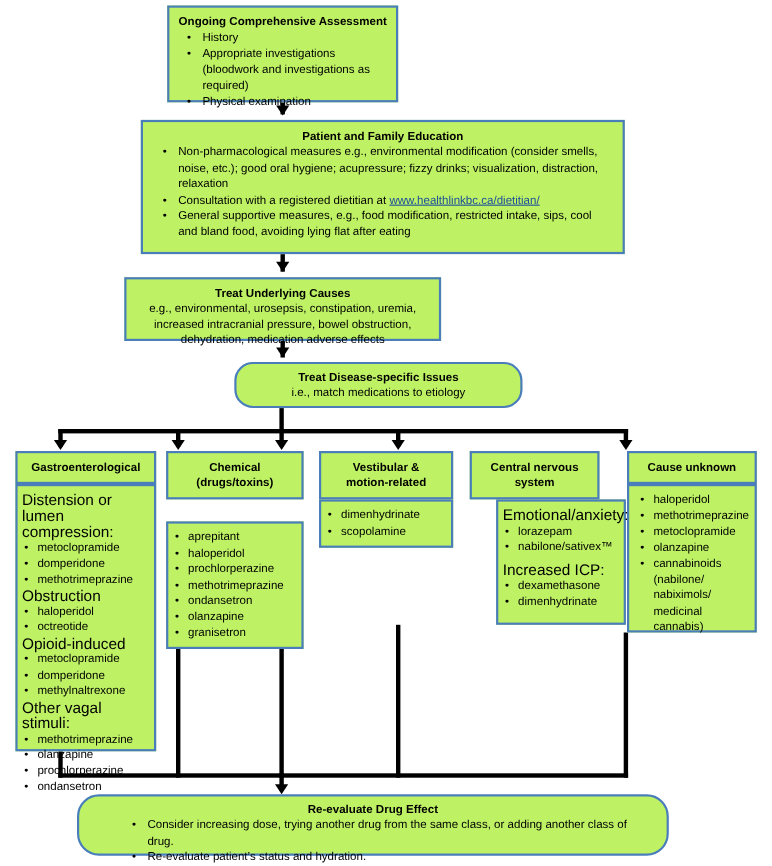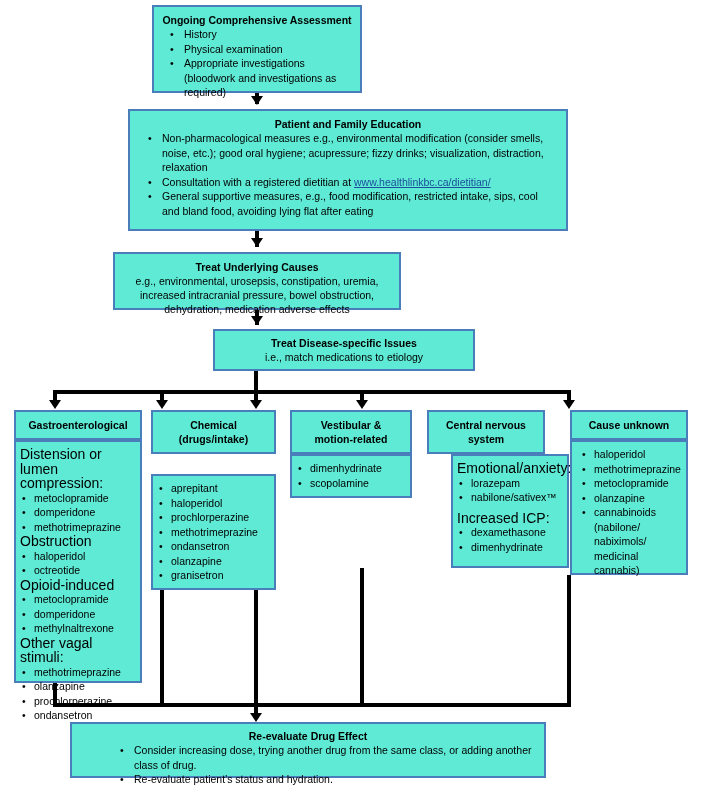--- a/index.html
+++ b/index.html
@@ -18,21 +18,21 @@
     position: relative;
     width: 702px;
     height: 787px;
     overflow: hidden;
   }
   
   .box {
     position: absolute;
     box-sizing: border-box;
     border: 2px solid #4A7EBB;
-    background: #5eead4;
+    background: #bef264;
     z-index: 3;
   }
   .box-title {
     font-weight: bold;
     text-align: center;
     font-size: 10.5px;
     line-height: 14px;
   }
   ul.bullets {
     list-style: none;
@@ -109,22 +109,22 @@
 </style>
 </head>
 <body>
 
 <div id="canvas">
 
   <div class="box" style="left:152px; top:5px; width:210px; height:88px; padding:6px 8px 4px 8px;">
     <div class="box-title">Ongoing Comprehensive Assessment</div>
     <ul class="bullets wide">
       <li>History</li>
+      <li>Appropriate investigations (bloodwork and investigations as required)</li>
       <li>Physical examination</li>
-      <li>Appropriate investigations (bloodwork and investigations as required)</li>
     </ul>
   </div>
 
   <div class="vline" style="left:255px; top:93px; height:11px;"></div>
   <div class="arrow-down" style="left:251px; top:96px;"></div>
 
   <div class="box" style="left:128px; top:109px; width:440px; height:122px; padding:6px 10px 4px 10px;">
     <div class="box-title">Patient and  Family Education</div>
     <ul class="bullets wide">
       <li>Non-pharmacological measures e.g., environmental modification (consider smells, noise, etc.); good oral hygiene; acupressure; fizzy drinks; visualization, distraction, relaxation</li>
@@ -137,21 +137,21 @@
   <div class="arrow-down" style="left:251px; top:238px;"></div>
 
   <div class="box" style="left:113px; top:252px; width:288px; height:58px; padding:6px 8px 4px 8px;">
     <div class="box-title">Treat Underlying Causes</div>
     <div class="centered-text">e.g., environmental, urosepsis, constipation, uremia, increased intracranial pressure, bowel obstruction, dehydration, medication adverse effects</div>
   </div>
 
   <div class="vline" style="left:255px; top:310px; height:15px;"></div>
   <div class="arrow-down" style="left:251px; top:316px;"></div>
 
-  <div class="box" style="left:213px; top:329px; width:262px; height:42px; padding:5px 8px 4px 8px;">
+  <div class="box" style="left:213px; top:329px; width:262px; height:42px; padding:5px 8px 4px 8px;border-radius:17px;">
     <div class="box-title">Treat Disease-specific Issues</div>
     <div class="centered-text">i.e., match medications to etiology</div>
   </div>
 
   <div class="vline" style="left:254px; top:371px; height:22px;"></div>
   <div class="hline" style="left:53px; top:390px; width:518px;"></div>
 
   <div class="vline" style="left:53px; top:390px; height:16px;"></div>
   <div class="arrow-down" style="left:49px; top:400px;"></div>
 
@@ -196,21 +196,21 @@
         <li>methotrimeprazine</li>
         <li>olanzapine</li>
         <li>prochlorperazine</li>
         <li>ondansetron</li>
       </ul>
     </div>
   </div>
 
   <div class="box" style="left:151px; top:410px; width:125px; height:44px;">
     <div class="col-head box-title">
-      <span><span>Chemical</span><br><span>(drugs/intake)</span></span>
+      <span><span>Chemical</span><br><span>(drugs/toxins)</span></span>
     </div>
   </div>
   <div class="box" style="left:151px; top:454px; width:125px; height:116px;margin-top:20px;">
     <div class="col-body">
       <ul class="bullets">
         <li>aprepitant</li>
         <li>haloperidol</li>
         <li>prochlorperazine</li>
         <li>methotrimeprazine</li>
         <li>ondansetron</li>
@@ -274,21 +274,21 @@
 
   <div class="vline" style="left:53px; top:683px; height:24px;"></div>
   <div class="vline" style="left:160px; top:570px; height:137px;"></div>
   <div class="vline" style="left:254px; top:498px; height:209px;"></div>
   <div class="vline" style="left:360px; top:568px; height:139px;"></div>
   <div class="vline" style="left:567px; top:575px; height:132px;"></div>
   <div class="hline" style="left:53px; top:703px; width:518px;"></div>
   <div class="vline" style="left:254px; top:703px; height:16px;"></div>
   <div class="arrow-down" style="left:250px; top:713px;"></div>
 
-  <div class="box" style="left:70px; top:722px; width:476px; height:56px; padding:5px 10px 4px 10px; border-width:2px;">
+  <div class="box" style="left:70px; top:722px; width:538px; height:56px; padding:5px 10px 4px 10px; border-width:2px;border-radius:20px;">
     <div class="box-title">Re-evaluate Drug Effect</div>
     <ul class="bullets wide" style="padding-left:30px;">
       <li>Consider increasing dose, trying another drug from the same class, or adding another class of drug.</li>
       <li>Re-evaluate patient’s status and hydration.</li>
     </ul>
   </div>
 
 </div>
 
 </body></html>

